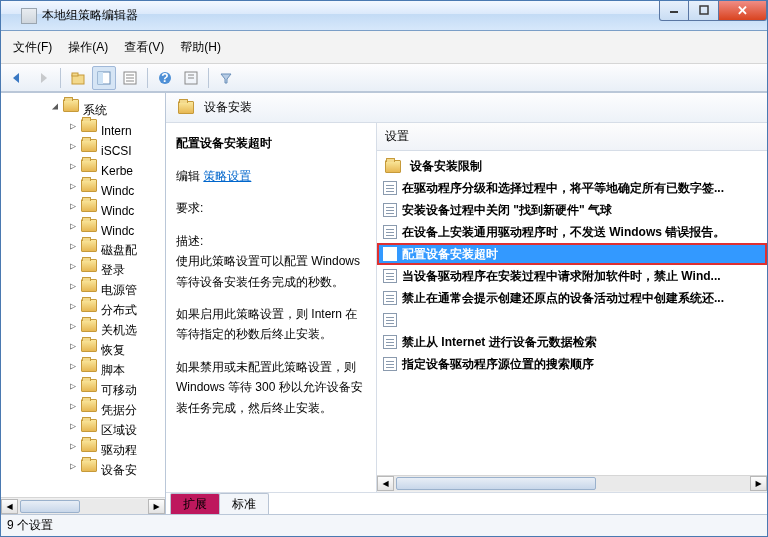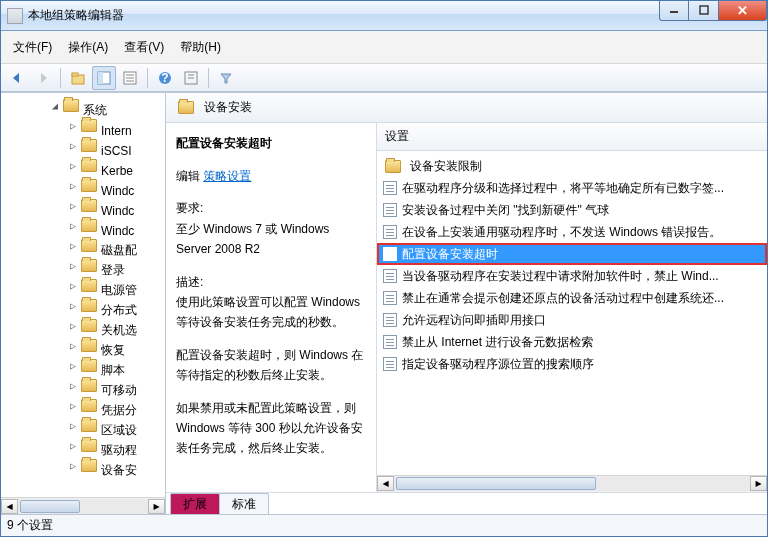--- a/index.html
+++ b/index.html
@@ -1,18 +1,18 @@
 <!DOCTYPE html>
 <html><head>
 <meta charset="utf-8">
 <style>
 * { margin: 0; padding: 0; box-sizing: border-box; font-family: "Microsoft YaHei", "SimSun", Tahoma, sans-serif; font-size: 12px; }
 body { background: #fff; overflow: hidden; }
 .window { width: 768px; height: 537px; border: 1px solid #4a79b1; background: #fff; display: flex; flex-direction: column; }
-.titlebar { height: 30px; background: linear-gradient(to bottom, #f3f8ff 0%, #dbe9fb 45%, #c3dbf5 46%, #d7e8fb 100%); display: flex; align-items: center; padding-left: 6px; border-bottom: 1px solid #7a9ec7; }
+.titlebar { height: 30px; background: linear-gradient(to bottom, #f3f8ff 0%, #dbe9fb 45%, #c3dbf5 46%, #d7e8fb 100%); display: flex; align-items: center; padding-left: 20px; border-bottom: 1px solid #7a9ec7; }
 .titlebar-icon { width: 16px; height: 16px; background: linear-gradient(#e8ecf0,#cfd6dd); border: 1px solid #9aa5b0; margin-right: 5px; }
 .titlebar-title { flex: 1; color: #000; }
 .win-buttons { display: flex; height: 20px; margin-top: -10px; }
 .win-btn { width: 30px; height: 20px; border: 1px solid #5976a3; border-top: none; display: flex; align-items: center; justify-content: center; font-size: 10px; }
 .win-min { background: linear-gradient(#e7f0fb,#c9ddf3); border-bottom-left-radius: 3px; }
 .win-max { background: linear-gradient(#e7f0fb,#c9ddf3); border-left: none; }
 .win-close { width: 48px; background: linear-gradient(#f08d85,#d9431f); color: #fff; border-left: none; border-bottom-right-radius: 3px; font-size: 13px; font-weight: bold; }
 .menubar { height: 22px; background: #f3f3f3; display: flex; align-items: center; padding: 16px 4px; border-bottom: 1px solid #d6d6d6; }
 .menu-item { padding: 2px 8px; cursor: default; }
 .toolbar { height: 28px; background: linear-gradient(#fdfdfe,#e9eff7); border-bottom: 1px solid #bac7d8; display: flex; align-items: center; padding: 0 4px; gap: 2px; }
@@ -32,21 +32,21 @@
 .hscroll-thumb { position: absolute; height: 13px; top: 1px; background: linear-gradient(#e8eef6,#c8d7ea); border: 1px solid #9ab1cc; border-radius: 2px; }
 .right-pane { flex: 1; display: flex; flex-direction: column; overflow: hidden; }
 .right-header { height: 30px; background: linear-gradient(#fdfdfe,#edf2f8); border-bottom: 1px solid #d6dde7; display: flex; align-items: center; padding-left: 10px; gap: 6px; }
 .right-body { flex: 1; display: flex; overflow: hidden; }
 .desc-pane { width: 210px; padding: 12px 10px; border-right: none; overflow: hidden; }
 .desc-title { font-weight: bold; margin-bottom: 14px; }
 .desc-link { color: #0066cc; text-decoration: underline; cursor: pointer; }
 .desc-block { margin-bottom: 12px; line-height: 1.7; }
 .list-pane { flex: 1; display: flex; flex-direction: column; overflow: hidden; border-left: 1px solid #d6dde7; }
 .list-header { height: 28px; background: linear-gradient(#fdfdfd,#f0f3f8); border-bottom: 1px solid #d6dde7; display: flex; align-items: center; padding-left: 8px; }
-.list-body { flex: 1; overflow: hidden; padding-top: 4px; }
+.list-body { flex: 1; overflow: hidden; padding-top: 4px; font-weight: bold; }
 .list-row { display: flex; align-items: center; height: 22px; padding-left: 6px; white-space: nowrap; gap: 5px; }
 .list-row.selected { background: #3399ff; color: #fff; }
 .list-row.highlighted { outline: 2px solid #e03030; outline-offset: -2px; }
 .setting-icon { width: 14px; height: 14px; border: 1px solid #8a9aae; background: #fff; display: flex; align-items: center; justify-content: center; flex-shrink: 0; }
 .setting-icon::before { content: ""; display: block; width: 8px; height: 1px; background: #8a9aae; box-shadow: 0 3px 0 #8a9aae, 0 -3px 0 #8a9aae; }
 .selected .setting-icon { border-color: #fff; }
 .selected .setting-icon::before { background: #fff; box-shadow: 0 3px 0 #fff, 0 -3px 0 #fff; }
 .list-hscroll { height: 17px; background: #f0f0f0; border-top: 1px solid #d6d6d6; display: flex; }
 .tabs-row { height: 22px; display: flex; align-items: flex-end; padding-left: 4px; background: #fff; border-top: 1px solid #d6dde7; }
 .tab { padding: 2px 12px; border: 1px solid #b8c4d4; border-bottom: none; background: #f3f6fa; margin-right: -1px; border-radius: 2px 2px 0 0; position: relative; top: 1px; }
@@ -253,27 +253,26 @@
       </div>
       <div class="right-body">
         <div class="desc-pane">
           <div class="desc-title">配置设备安装超时</div>
           <div class="desc-block">
             <span>编辑</span>
             <span class="desc-link">策略设置</span>
           </div>
           <div class="desc-block">
             <div>要求:</div>
-            <div>至少 Windows 7 或 Windows Server 2008 R2</div>
           </div>
           <div class="desc-block">
             <div>描述:</div>
             <div>使用此策略设置可以配置 Windows 等待设备安装任务完成的秒数。</div>
           </div>
-          <div class="desc-block">配置设备安装超时，则 Windows 在等待指定的秒数后终止安装。</div>
+          <div class="desc-block">如果启用此策略设置，则 Intern 在等待指定的秒数后终止安装。</div>
           <div class="desc-block">如果禁用或未配置此策略设置，则 Windows 等待 300 秒以允许设备安装任务完成，然后终止安装。</div>
         </div>
         <div class="list-pane">
           <div class="list-header">设置</div>
           <div class="list-body" id="list-body">
               <div class="list-row">
                 <span class="tree-folder"></span>
                 <span>设备安装限制</span>
               </div>
               <div class="list-row">
@@ -295,21 +294,20 @@
               <div class="list-row">
                 <span class="setting-icon"></span>
                 <span>当设备驱动程序在安装过程中请求附加软件时，禁止 Wind...</span>
               </div>
               <div class="list-row">
                 <span class="setting-icon"></span>
                 <span>禁止在通常会提示创建还原点的设备活动过程中创建系统还...</span>
               </div>
               <div class="list-row">
                 <span class="setting-icon"></span>
-                <span>允许远程访问即插即用接口</span>
               </div>
               <div class="list-row">
                 <span class="setting-icon"></span>
                 <span>禁止从 Internet 进行设备元数据检索</span>
               </div>
               <div class="list-row">
                 <span class="setting-icon"></span>
                 <span>指定设备驱动程序源位置的搜索顺序</span>
               </div>
             </div>

